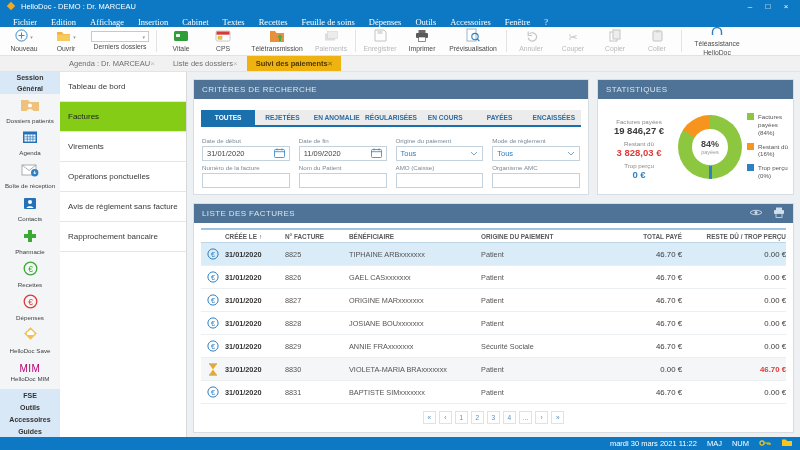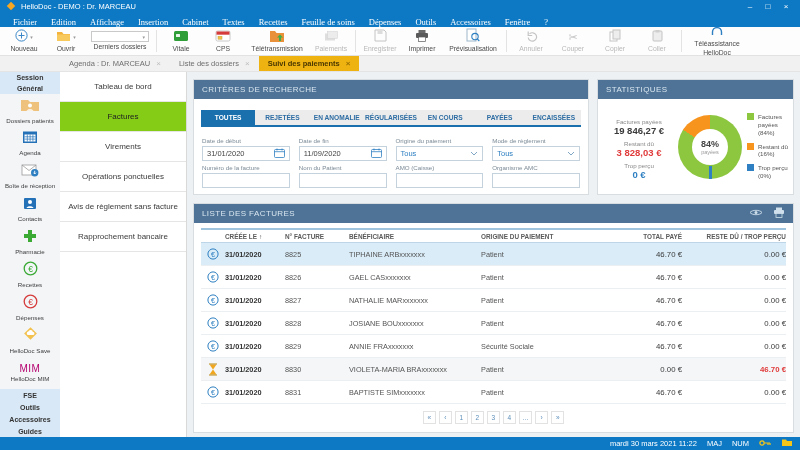--- a/index.html
+++ b/index.html
@@ -22,38 +22,38 @@
   .tbtn{display:flex;flex-direction:column;align-items:center;justify-content:center;min-width:42px;height:28px;gap:1px;padding:0 4px;}
   .tbtn .lbl{font-size:6.8px;color:#4a4a4a;white-space:nowrap;line-height:1.15;text-align:center;}
   .tbtn.disabled .lbl{color:#b8b8b8;}
   .icon-row{display:flex;align-items:center;gap:2px;height:14px;}
   .caret{font-size:5px;color:#9a9a9a;}
   .tsep{width:1px;height:22px;background:#e3e3e3;margin:0 3px;flex:none;}
   .combo{width:58px;height:11px;border:1px solid #c9c9c9;background:#fff;display:flex;align-items:center;justify-content:flex-end;padding:0 3px;}
 
   
   .tabbar{height:16px;background:#f1f1f1;display:flex;align-items:stretch;padding-left:60px;border-bottom:1px solid #e4e4e4;}
-  .dtab{display:flex;align-items:center;gap:6px;padding:0 9px;font-size:7.5px;color:#6e6e6e;}
+  .dtab{display:flex;align-items:center;gap:0;padding:0 9px;font-size:7.5px;color:#6e6e6e;}
   .dtab .x{color:#bdbdbd;font-size:8px;}
   .dtab.active{background:#eeb211;color:#4a3800;font-weight:bold;}
   .dtab.active .x{color:#9a7100;}
 
   
   .main{display:flex;height:365px;}
 
   
   .iconbar{width:60px;background:#f3f5f7;display:flex;flex-direction:column;flex:none;}
   .ib-head{background:#d8e8f6;font-size:7px;font-weight:bold;color:#333;text-align:center;padding:2px 0;flex:none;}
   .ib-item{flex:1;display:flex;flex-direction:column;align-items:center;justify-content:center;gap:1px;}
   .ib-item .lbl{font-size:6.2px;color:#3c3c3c;white-space:nowrap;}
   .mim-logo{font-size:10px;font-weight:normal;color:#b5006e;letter-spacing:.5px;}
   .ib-group{background:#d8e8f6;font-size:7px;font-weight:bold;color:#333;text-align:center;padding:2.5px 0;flex:none;}
 
   
-  .navpanel{width:127px;background:#fff;border-right:1px solid #d9d9d9;flex:none;text-align:center;}
+  .navpanel{width:127px;background:#fff;border-right:1px solid #d9d9d9;flex:none;}
   .nav-item{padding:10px 8px;font-size:8px;color:#3a3a3a;border-bottom:1px solid #e5e5e5;}
   .nav-item.selected{background:#84cc16;color:#222;}
 
   
   .content{flex:1;padding:7px 6px 4px 6px;display:flex;flex-direction:column;gap:8px;overflow:hidden;}
   .toprow{display:flex;gap:8px;height:116px;flex:none;}
   .panel{background:#fff;border:1px solid #d8dde1;display:flex;flex-direction:column;overflow:hidden;}
   .panel-h{background:#4f7396;color:#d9e6f0;font-size:8px;letter-spacing:.4px;padding:0 8px;height:19px;display:flex;align-items:center;flex:none;}
   .panel-h .hicons{margin-left:auto;display:flex;gap:10px;align-items:center;}
 
@@ -541,21 +541,21 @@
         </div>
         <div class="irow">
           <span class="icn">
               <svg width="12" height="12">
                 <circle cx="6" cy="6" r="5.1" fill="none" stroke="#2d7fc1"></circle>
                 <text x="6" y="8.6" text-anchor="middle" font-size="7" fill="#2d7fc1">€</text>
               </svg>
             </span>
           <span class="date">31/01/2020</span>
           <span>8827</span>
-          <span>NATHALIE MARxxxxxxx</span>
+          <span>ORIGINE MARxxxxxxx</span>
           <span>Patient</span>
           <span class="amt">46.70 €</span>
           <span class="amt">0.00 €</span>
         </div>
         <div class="irow">
           <span class="icn">
               <svg width="12" height="12">
                 <circle cx="6" cy="6" r="5.1" fill="none" stroke="#2d7fc1"></circle>
                 <text x="6" y="8.6" text-anchor="middle" font-size="7" fill="#2d7fc1">€</text>
               </svg>

